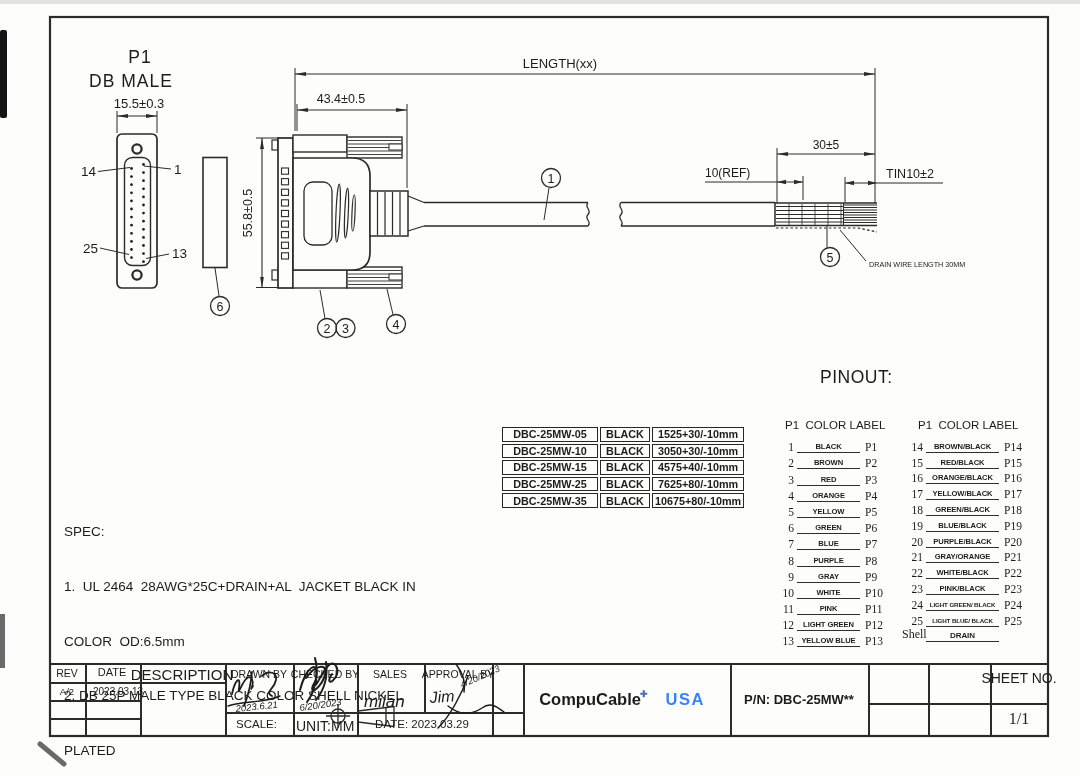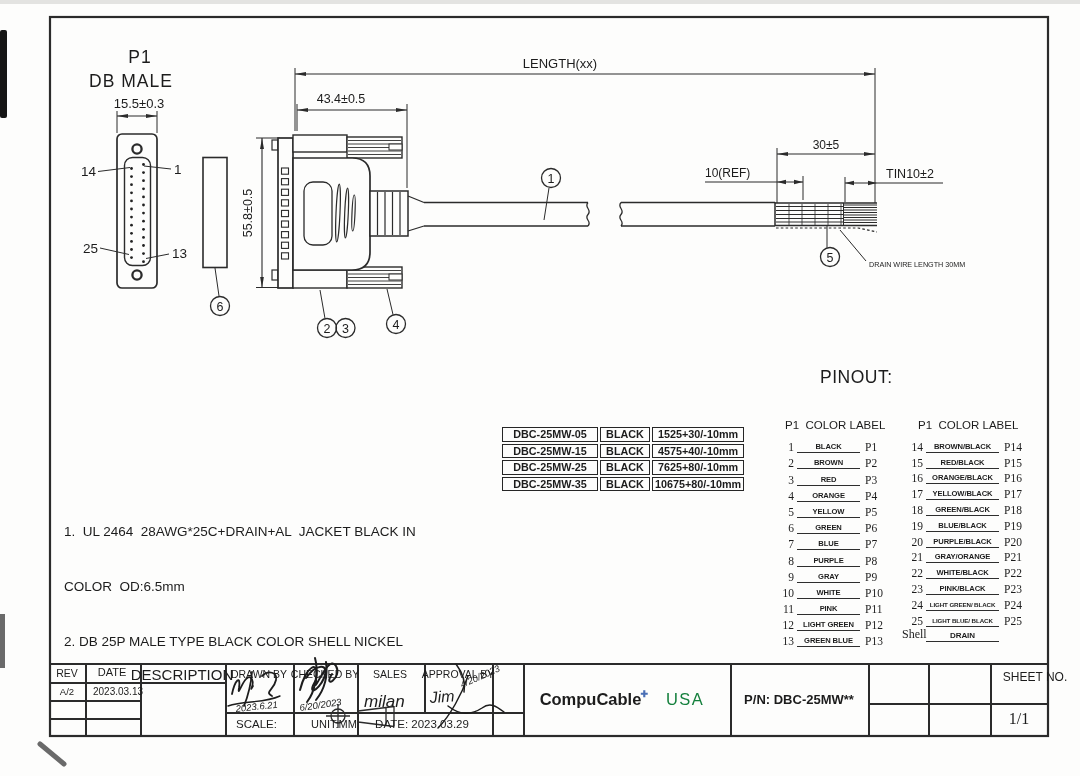--- a/index.html
+++ b/index.html
@@ -35,21 +35,21 @@
   .pin-row.shell .num{width:30px;font-size:12px;}
   .pin-row.shell .line{font-size:8px;}
   
   #tblock{left:50px;top:663px;width:998px;height:89px;}
   .tl-h{position:absolute;height:1.8px;background:#2b2b2b;}
   .tl-v{position:absolute;width:1.8px;background:#2b2b2b;}
   .tb-txt{position:absolute;white-space:nowrap;transform:translateX(-50%);}
   .tb-left{position:absolute;white-space:nowrap;}
   .hdr{font-size:10.5px;}
   #logo{font-size:16.5px;font-weight:bold;letter-spacing:0;}
-  #logo .usa{color:#15803d;font-weight:400;letter-spacing:1.5px;margin-left:17px;}
+  #logo .usa{color:#3b82f6;font-weight:700;letter-spacing:1.5px;margin-left:17px;}
   #logo .plus{color:#4a6fb5;font-size:9px;position:relative;top:-8px;left:-1px;font-weight:bold;}
   
   .artifact{position:absolute;}
 </style>
 </head>
 <body>
 
 <svg class="abs" width="1080" height="776" viewBox="0 0 1080 776" style="left:0;top:0;z-index:1;">
   <defs>
     <marker id="ah" viewBox="0 0 10 4" refX="10" refY="2" markerWidth="11" markerHeight="5" markerUnits="userSpaceOnUse" orient="auto">
@@ -239,35 +239,42 @@
   </g>
 
   <path d="M40,744 L64,764" stroke="#3a3a3a" stroke-width="5" stroke-linecap="round" opacity=".75"></path>
 </svg>
 
 <div class="artifact" style="left:0;top:30px;width:7px;height:88px;background:#151515;border-radius:2px;z-index:4;"></div>
 <div class="artifact" style="left:0;top:614px;width:5px;height:54px;background:#6a6a6a;z-index:4;"></div>
 <div class="artifact" style="left:0;top:0;width:1080px;height:4px;background:#e3e3e1;z-index:4;"></div>
 
 <div id="spec" class="abs" style="z-index:2;">
+  <div>SPEC:</div>
   <div>1.  UL 2464  28AWG*25C+DRAIN+AL  JACKET BLACK IN</div>
   <div>COLOR  OD:6.5mm</div>
   <div>2. DB 25P MALE TYPE BLACK COLOR SHELL NICKEL</div>
+  <div>PLATED</div>
   
   
   
   
 </div>
 
 <table id="pntable" class="abs" style="z-index:2;">
   <tbody>
   <tr>
     <td class="c1">DBC-25MW-05</td>
     <td class="c2">BLACK</td>
     <td class="c3">1525+30/-10mm</td>
+  </tr>
+  <tr>
+    <td class="c1">DBC-25MW-10</td>
+    <td class="c2">BLACK</td>
+    <td class="c3">3050+30/-10mm</td>
   </tr>
   <tr>
     <td class="c1">DBC-25MW-15</td>
     <td class="c2">BLACK</td>
     <td class="c3">4575+40/-10mm</td>
   </tr>
   <tr>
     <td class="c1">DBC-25MW-25</td>
     <td class="c2">BLACK</td>
     <td class="c3">7625+80/-10mm</td>
@@ -339,21 +346,21 @@
       <span class="line">PINK</span>
       <span class="lbl">P11</span>
     </div>
   <div class="pin-row">
       <span class="num">12</span>
       <span class="line">LIGHT GREEN</span>
       <span class="lbl">P12</span>
     </div>
   <div class="pin-row">
       <span class="num">13</span>
-      <span class="line">GREEN BLUE</span>
+      <span class="line">YELLOW BLUE</span>
       <span class="lbl">P13</span>
     </div>
 </div>
 
 <div id="pin-right" class="abs pin-col" style="z-index:2;">
   <div class="pin-head" style="padding-left:16px;">P1  COLOR LABEL</div>
   <div class="pin-row">
       <span class="num">14</span>
       <span class="line">BROWN/BLACK</span>
       <span class="lbl">P14</span>
@@ -445,30 +452,30 @@
   <div class="tb-txt" style="left:62px;top:3px;font-size:11px;">DATE</div>
   <div class="tb-txt" style="left:132px;top:2.5px;font-size:15px;">DESCRIPTION</div>
   <div class="tb-txt" style="left:17px;top:23px;font-size:9.5px;">A/2</div>
   <div class="tb-txt" style="left:68px;top:23px;font-size:10px;">2023.03.13</div>
   <div class="tb-txt hdr" style="left:209px;top:5px;">DRAWN BY</div>
   <div class="tb-txt hdr" style="left:275px;top:5px;">CHECKED BY</div>
   <div class="tb-txt hdr" style="left:340px;top:5px;">SALES</div>
   <div class="tb-txt hdr" style="left:408px;top:5px;">APPROVAL BY</div>
 
   <div class="tb-left" style="left:186px;top:55px;font-size:11.5px;">SCALE:</div>
-  <div class="tb-left" style="left:261px;top:55px;font-size:11px;">UNIT:MM</div>
+  <div class="tb-left" style="left:246px;top:55px;font-size:14px;">UNIT:MM</div>
   <div class="tb-txt" style="left:372px;top:55px;font-size:11.5px;">DATE: 2023.03.29</div>
 
   <div id="logo" class="tb-txt" style="left:572px;top:27px;">
     <span>CompuCable</span><span class="plus">✚</span><span class="usa">USA</span>
   </div>
 
   <div class="tb-txt" style="left:749px;top:29px;font-size:13px;font-weight:600;">P/N: DBC-25MW**</div>
 
-  <div class="tb-txt" style="left:969px;top:7px;font-size:12px;margin-left:16px;">SHEET NO.</div>
+  <div class="tb-txt" style="left:969px;top:7px;font-size:14px;">SHEET NO.</div>
   <div class="tb-txt serif" style="left:969px;top:47px;font-size:16px;">1/1</div>
 </div>
 
 <svg class="abs" width="1080" height="776" viewBox="0 0 1080 776" style="left:0;top:0;z-index:6;pointer-events:none;">
   <g stroke="#1d1d1d" fill="none" stroke-width="1.8" stroke-linecap="round">
     <g>
       <path d="M232,694 c3,-14 9,-20 7,-6 c-2,12 6,-16 12,-10 c5,5 -3,16 2,8"></path>
       <path d="M252,672 c-1,12 -4,24 -8,34"></path>
       <path d="M262,676 c6,-6 16,-4 14,4 c-2,10 -12,12 -4,16"></path>
       <path d="M228,706 c16,-6 34,-2 52,-10" stroke-width="1.4"></path>

